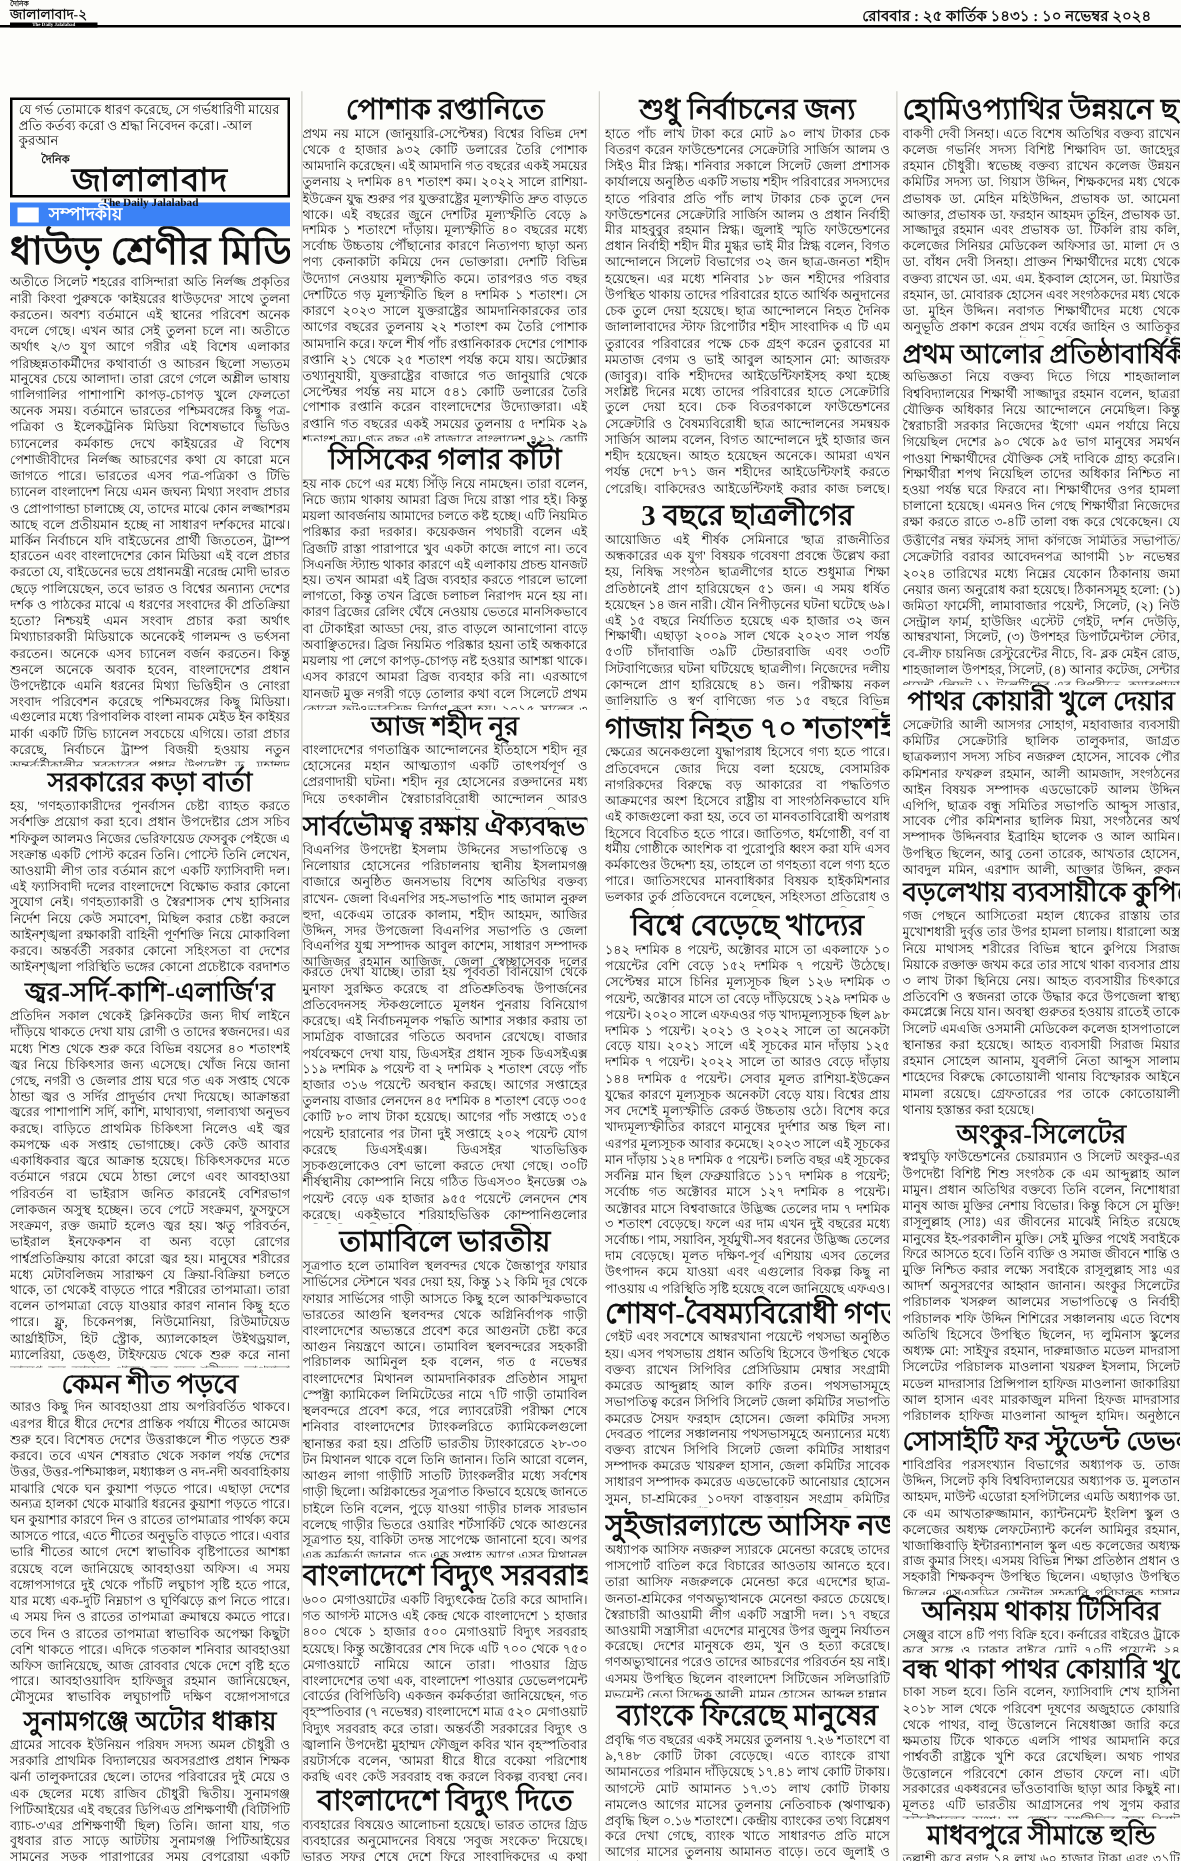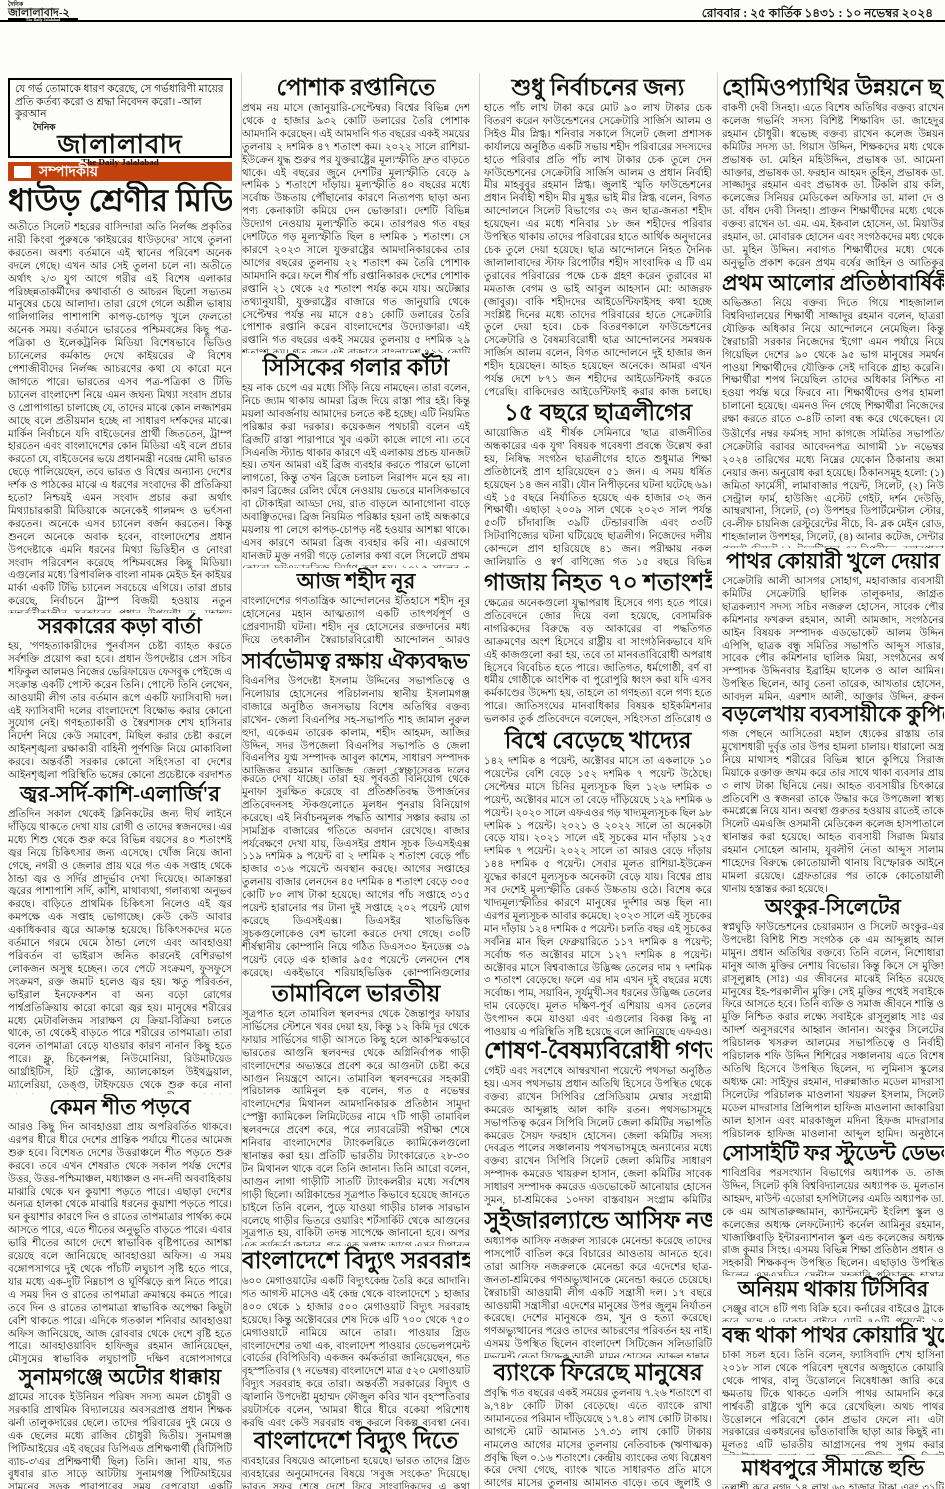--- a/index.html
+++ b/index.html
@@ -4,35 +4,35 @@
 <style>
   html,body{margin:0;padding:0;background:#e8e8e4;}
   #page{position:relative;width:945px;height:1489px;background:#fdfdfa;color:#111;
         font-family:"Liberation Serif","DejaVu Serif",serif;overflow:hidden;margin:0 auto;}
   
   #topbar{position:absolute;left:0;top:0;width:945px;height:20px;border-bottom:2px solid #000;}
   #toplogo{position:absolute;left:8px;top:1px;line-height:1;}
   #toplogo .tl-top{font-size:6px;font-weight:bold;display:block;}
   #toplogo .tl-main{font-size:11px;font-weight:bold;letter-spacing:0px;display:block;}
   #toplogo .tl-sub{font-size:4px;font-weight:bold;display:block;background:#000;color:#fff;width:70px;text-align:center;}
-  #dateline{position:absolute;right:12px;top:4px;font-size:12px;font-weight:bold;}
+  #dateline{position:absolute;right:24px;top:4px;font-size:12px;font-weight:bold;}
   
   .col{position:absolute;top:25px;height:1464px;overflow:hidden;margin-top:48px;}
   #c1{left:8px;width:224px;}
   #c2{left:241px;width:228px;border-left:1px solid #cfcfc8;padding-left:0;}
   #c3{left:479px;width:228px;border-left:1px solid #cfcfc8;padding-left:4px;}
   #c4{left:717px;width:222px;border-left:1px solid #cfcfc8;padding-left:4px;}
   
   #mastbox{border:2px solid #000;height:80px;padding:3px 5px 0 5px;margin-top:5px;box-sizing:border-box;}
   #quote{font-size:10.5px;line-height:12.5px;text-align:left;}
   #brand{text-align:center;margin-top:2px;line-height:1;}
   #brand .b-top{font-size:9px;font-weight:bold;display:block;text-align:left;margin-left:18px;}
   #brand .b-main{font-size:26px;font-weight:bold;display:block;letter-spacing:1px;}
   #brand .b-sub{font-size:9px;font-weight:bold;display:block;}
-  #secbar{margin-top:4px;background:#c2410c;color:#fff;height:19px;display:flex;align-items:center;font-weight:bold;font-size:14px;}
+  #secbar{margin-top:4px;background:#3b82f6;color:#fff;height:19px;display:flex;align-items:center;font-weight:bold;font-size:14px;}
   #secbar .sq{width:17px;height:12px;background:#fff;margin:0 8px 0 6px;}
   
   .art{overflow:hidden;}
   .art h2{margin:0;text-align:center;font-weight:bold;white-space:nowrap;overflow:hidden;}
   .h-xl{font-size:31px;line-height:40px;}
   .h-lg{font-size:23px;line-height:29px;}
   .h-md{font-size:21px;line-height:27px;}
   .art p{margin:0;font-size:10.2px;line-height:12.9px;text-align:justify;word-break:break-word;}
   .lead p::first-letter{}
 </style>
@@ -120,21 +120,21 @@
       <p>ব্যবহারের বিষয়েও আলোচনা হয়েছে। ভারত তাদের গ্রিড ব্যবহারের অনুমোদনের বিষয়ে 'সবুজ সংকেত' দিয়েছে। ভারত সফর শেষে দেশে ফিরে সাংবাদিকদের এ কথা জানিয়েছেন দীপক খাড়কা। তিনি জানান, ত্রিপক্ষীয় চুক্তি অনুসারে বাংলাদেশে ৪০ মেগাওয়াট বিদ্যুৎ রফতানি করবে নেপাল। এখন ভারতের ট্রান্সমিশন লাইন ব্যবহারের অনুমতি চেয়েছেন তারা। আগামী বছরের ১৫ জুলাই থেকে ১৫ নভেম্বর পর্যন্ত ভারত নিয়ে ৪০ মেগাওয়াট বিদ্যুৎ রফতানি করবে নেপাল। এ ক্ষেত্রে কাঠমান্ডুকে দিল্লির কাছ থেকে সঞ্চালন লাইনের মাধ্যমে বিদ্যুৎ রফতানির অনুমতি পেতে হবে। ভারতীয় পক্ষ নেপালের অনুরোধকে ইতিবাচক ভাবেই নিয়েছে এবং শিগগিরই অনুমতি দেওয়ার আশ্বাস দিয়েছে বলে জানিয়েছেন দীপক খাড়কা। প্রসঙ্গত, জ্বালানি সহযোগিতার বিষয়ে সমঝোতা হওয়ার ৬ বছর পর ভারতের ভূখণ্ড হয়ে নেপাল থেকে ৪০ মেগাওয়াট বিদ্যুৎ আমদানির জন্য চুক্তিবদ্ধ হয়েছে বাংলাদেশ, নেপাল ও ভারত। গত ৩ অক্টোবর এ সংক্রান্ত চুক্তি হয়।</p>
     </section>
   </div>
 
   <div class="col" id="c3">
     <section class="art" style="height:325px">
       <h2 class="h-lg">শুধু নির্বাচনের জন্য</h2>
       <p>হাতে পাঁচ লাখ টাকা করে মোট ৯০ লাখ টাকার চেক বিতরণ করেন ফাউন্ডেশনের সেক্রেটারি সার্জিস আলম ও সিইও মীর স্নিগ্ধ। শনিবার সকালে সিলেট জেলা প্রশাসক কার্যালয়ে অনুষ্ঠিত একটি সভায় শহীদ পরিবারের সদস্যদের হাতে পরিবার প্রতি পাঁচ লাখ টাকার চেক তুলে দেন ফাউন্ডেশনের সেক্রেটারি সার্জিস আলম ও প্রধান নির্বাহী মীর মাহবুবুর রহমান স্নিগ্ধ। জুলাই স্মৃতি ফাউন্ডেশনের প্রধান নির্বাহী শহীদ মীর মুগ্ধর ভাই মীর স্নিগ্ধ বলেন, বিগত আন্দোলনে সিলেট বিভাগের ৩২ জন ছাত্র-জনতা শহীদ হয়েছেন। এর মধ্যে শনিবার ১৮ জন শহীদের পরিবার উপস্থিত থাকায় তাদের পরিবারের হাতে আর্থিক অনুদানের চেক তুলে দেয়া হয়েছে। ছাত্র আন্দোলনে নিহত দৈনিক জালালাবাদের স্টাফ রিপোর্টার শহীদ সাংবাদিক এ টি এম তুরাবের পরিবারের পক্ষে চেক গ্রহণ করেন তুরাবের মা মমতাজ বেগম ও ভাই আবুল আহসান মো: আজরফ (জাবুর)। বাকি শহীদদের আইডেন্টিফাইসহ কথা হচ্ছে সংশ্লিষ্ট দিনের মধ্যে তাদের পরিবারের হাতে সেক্রেটারি তুলে দেয়া হবে। চেক বিতরণকালে ফাউন্ডেশনের সেক্রেটারি ও বৈষম্যবিরোধী ছাত্র আন্দোলনের সমন্বয়ক সার্জিস আলম বলেন, বিগত আন্দোলনে দুই হাজার জন শহীদ হয়েছেন। আহত হয়েছেন অনেকে। আমরা এখন পর্যন্ত দেশে ৮৭১ জন শহীদের আইডেন্টিফাই করতে পেরেছি। বাকিদেরও আইডেন্টিফাই করার কাজ চলছে। আহত অনেক হলেও আমরা এখন পর্যন্ত ২৪ হাজার জন গুরুতর আহতকে শনাক্ত করতে পেরেছি। তাদেরকেও আর্থিক সহযোগিতা করা হচ্ছে। ফাউন্ডেশনের হেল্প লাইন নাম্বার ১৬০০০-এ যোগাযোগ করে আহতগণ সহযোগিতা পেতে পারেন। সার্জিস আলম বলেন, এই চেক বিতরণই শেষ কার্যক্রম নয়, শুরু মাত্র। আমরা সকল শহীদ পরিবারের কর্মসংস্থান, চাকরি এবং স্থায়ী ভাতার ব্যবস্থা করব। যতদিন ফাউন্ডেশন থাকবে ততদিন শহীদ পরিবারের পাশে আমরা থাকব। তিনি বলেন, মামলার ব্যাপারেও আমাদের লিগ্যাল উইং রয়েছে। সারাদেশের মামলাগুলো তারা দেখভাল করবেন। অযথা কাউকে হয়রানির সুযোগ থাকবে না। এ সময় সার্জিস আলম ও স্নিগ্ধ ছাড়াও ফাউন্ডেশনের ১০ সদস্যের টিম উপস্থিত ছিলেন। এছাড়া বৈষম্যবিরোধী ছাত্র আন্দোলন সিলেটের সমন্বয়কদের মধ্য থেকে আসাদুল্লাহ আল গালিব, হাফিজুল ইসলাম, ফয়সল হোসাইন ও শিশির ছাড়াও অন্যান্য সমন্বয়ক উপস্থিত ছিলেন। এদিকে সমন্বয়ক সার্জিস আলম দুপুর ২টায় সিলেট এমএজি ওসমানী মেডিকেল কলেজ হাসপাতালে আহত ছাত্র-জনতাকে দেখতে যান এবং তাদের চিকিৎসার খোঁজ খবর নেন। এরপর বিকেল সাড়ে ৩টার দিকে সার্জিস শাহজালাল বিজ্ঞান ও প্রযুক্তি বিশ্ববিদ্যালয় ক্যাম্পাসে যান এবং শিক্ষক ও সমন্বয়কদের সাথে মতবিনিময় করেন।</p>
     </section>
     <section class="art" style="height:170px">
-      <h2 class="h-lg">১৫ বছরে ছাত্রলীগের</h2>
+      <h2 class="h-lg">3 বছরে ছাত্রলীগের</h2>
       <p>আয়োজিত এই শীর্ষক সেমিনারে 'ছাত্র রাজনীতির অন্ধকারের এক যুগ' বিষয়ক গবেষণা প্রবন্ধে উল্লেখ করা হয়, নিষিদ্ধ সংগঠন ছাত্রলীগের হাতে শুধুমাত্র শিক্ষা প্রতিষ্ঠানেই প্রাণ হারিয়েছেন ৫১ জন। এ সময় ধর্ষিত হয়েছেন ১৪ জন নারী। যৌন নিপীড়নের ঘটনা ঘটেছে ৬৯। এই ১৫ বছরে নির্যাতিত হয়েছে এক হাজার ৩২ জন শিক্ষার্থী। এছাড়া ২০০৯ সাল থেকে ২০২৩ সাল পর্যন্ত ৫৩টি চাঁদাবাজি ৩৯টি টেন্ডারবাজি এবং ৩৩টি সিটবাণিজ্যের ঘটনা ঘটিয়েছে ছাত্রলীগ। নিজেদের দলীয় কোন্দলে প্রাণ হারিয়েছে ৪১ জন। পরীক্ষায় নকল জালিয়াতি ও স্বর্ণ বাণিজ্যে গত ১৫ বছরে বিভিন্ন বিশ্ববিদ্যালয় ৩৭টি ঘটনার সবগুলোর সঙ্গেই ছাত্রলীগ জড়িত ছিল। এসময় প্রধান উপদেষ্টার প্রেস সচিব শফিকুল আলম বলেন, শিক্ষা প্রতিষ্ঠানগুলো যেনো সন্ত্রাসের আখড়া না হয় সেদিকে খেয়াল রাখছে অন্তর্বর্তী সরকার। সেইসঙ্গে ভবিষ্যতে নির্বাচিত সরকারকেও সেদিকে খেয়াল রাখতে হবে বলে মন্তব্য করেন তিনি। তিনি বলেন, এই সরকার চায় বাংলাদেশের শিক্ষা প্রতিষ্ঠান নিরাপদ হোক। ক্যাম্পাসগুলোকে কোনোভাবেই সন্ত্রাসীর আড্ডা বানাতে দেয়া হবে না। নিষিদ্ধ সংগঠন ছাত্রলীগ ছিল ফ্যাসিবাদের মূল সৈনিক। ছাত্রলীগ পুরো জাতিকে জিম্মি করে রেখেছিল। বাংলাদেশকে নিরাপদ করতে হলে শিক্ষাঙ্গনকে নিরাপদ করতে হবে। আরেকটি ছাত্রলীগ যাতে তৈরি না হয় শিক্ষাঙ্গনে সে ব্যবস্থা সবাই মিলে নিতে হবে। সবার ভিতর সচেতনতা তৈরি করতে হবে বলেও জানান তিনি।</p>
     </section>
     <section class="art" style="height:158px">
       <h2 class="h-lg">গাজায় নিহত ৭০ শতাংশই</h2>
       <p>ক্ষেত্রের অনেকগুলো যুদ্ধাপরাধ হিসেবে গণ্য হতে পারে। প্রতিবেদনে জোর দিয়ে বলা হয়েছে, বেসামরিক নাগরিকদের বিরুদ্ধে বড় আকারের বা পদ্ধতিগত আক্রমণের অংশ হিসেবে রাষ্ট্রীয় বা সাংগঠনিকভাবে যদি এই কাজগুলো করা হয়, তবে তা মানবতাবিরোধী অপরাধ হিসেবে বিবেচিত হতে পারে। জাতিগত, ধর্মগোষ্ঠী, বর্ণ বা ধর্মীয় গোষ্ঠীকে আংশিক বা পুরোপুরি ধ্বংস করা যদি এসব কর্মকাণ্ডের উদ্দেশ্য হয়, তাহলে তা গণহত্যা বলে গণ্য হতে পারে। জাতিসংঘের মানবাধিকার বিষয়ক হাইকমিশনার ভলকার তুর্ক প্রতিবেদনে বলেছেন, সহিংসতা প্রতিরোধ ও এ ধরনের কর্মকাণ্ডের জন্য শাস্তির কথা স্মরণ করিয়ে দিয়ে ইসরাইলকে বারবার এ বিষয়ে বাধ্যবাধকতা মেনে চলার আহ্বান জানিয়েছে আন্তর্জাতিক ন্যায়বিচার আদালত। তবে ইসরাইলের পক্ষ থেকে এখনো এই প্রতিবেদনের বিষয়ে প্রতিক্রিয়া আসেনি। প্রতিবেদনে ইসরাইলি ও বিদেশী বেসামরিক নাগরিকদের লক্ষ্য করে হামাস ও অন্যান্য ফিলিস্তিনি সশস্ত্র গোষ্ঠীর সহিংস কর্মকাণ্ডেরও নিন্দা জানানো হয়েছে। পাশাপাশি অবিলম্বে যুদ্ধবিরতি, সব পণবন্দীর মুক্তি এবং গাজায় মানবিক সহায়তা পৌঁছানোর আহ্বান জানানো হয়েছে।</p>
     </section>
     <section class="art" style="height:310px">
       <h2 class="h-lg">বিশ্বে বেড়েছে খাদ্যের</h2>
       <p>১৪২ দশমিক ৪ পয়েন্ট, অক্টোবর মাসে তা একলাফে ১০ পয়েন্টের বেশি বেড়ে ১৫২ দশমিক ৭ পয়েন্ট উঠেছে। সেপ্টেম্বর মাসে চিনির মূল্যসূচক ছিল ১২৬ দশমিক ৩ পয়েন্ট, অক্টোবর মাসে তা বেড়ে দাঁড়িয়েছে ১২৯ দশমিক ৬ পয়েন্ট। ২০২০ সালে এফএওর গড় খাদ্যমূল্যসূচক ছিল ৯৮ দশমিক ১ পয়েন্ট। ২০২১ ও ২০২২ সালে তা অনেকটা বেড়ে যায়। ২০২১ সালে এই সূচকের মান দাঁড়ায় ১২৫ দশমিক ৭ পয়েন্ট। ২০২২ সালে তা আরও বেড়ে দাঁড়ায় ১৪৪ দশমিক ৫ পয়েন্ট। সেবার মূলত রাশিয়া-ইউক্রেন যুদ্ধের কারণে মূল্যসূচক অনেকটা বেড়ে যায়। বিশ্বের প্রায় সব দেশেই মূল্যস্ফীতি রেকর্ড উচ্চতায় ওঠে। বিশেষ করে খাদ্যমূল্যস্ফীতির কারণে মানুষের দুর্দশার অন্ত ছিল না। এরপর মূল্যসূচক আবার কমেছে। ২০২৩ সালে এই সূচকের মান দাঁড়ায় ১২৪ দশমিক ৫ পয়েন্ট। চলতি বছর এই সূচকের সর্বনিম্ন মান ছিল ফেব্রুয়ারিতে ১১৭ দশমিক ৪ পয়েন্ট; সর্বোচ্চ গত অক্টোবর মাসে ১২৭ দশমিক ৪ পয়েন্ট। অক্টোবর মাসে বিশ্ববাজারে উদ্ভিজ্জ তেলের দাম ৭ দশমিক ৩ শতাংশ বেড়েছে। ফলে এর দাম এখন দুই বছরের মধ্যে সর্বোচ্চ। পাম, সয়াবিন, সূর্যমুখী-সব ধরনের উদ্ভিজ্জ তেলের দাম বেড়েছে। মূলত দক্ষিণ-পূর্ব এশিয়ায় এসব তেলের উৎপাদন কমে যাওয়া এবং এগুলোর বিকল্প কিছু না পাওয়ায় এ পরিস্থিতি সৃষ্টি হয়েছে বলে জানিয়েছে এফএও। অক্টোবর মাসে বিশ্ববাজারে শস্যজাতীয় খাবারের দাম শূন্য দশমিক ৮ শতাংশ বেড়েছে। প্রতিকূল আবহাওয়ার কারণে বৃহৎ গম উৎপাদনকারী দেশগুলোয় গমের দাম বেড়েছে। এ ছাড়া কৃষ্ণসাগর অঞ্চলে ক্রমবর্ধমান রাজনৈতিক উত্তেজনা ও রাশিয়ার মূল্য নিয়ন্ত্রণের কারণেও গমের দামে প্রভাব পড়েছে। ব্রাজিলে চাহিদা বেড়ে যাওয়া এবং আর্জেন্টিনায় চাষাবাদে দেরি হওয়ায় ভুট্টার দাম বেড়েছে। এফএও আরও বলেছে, ভারত চাল রপ্তানিতে নিষেধাজ্ঞা শিথিল করায় গত মাসে বিশ্ববাজারে চালের দাম কমেছে। চালের মূল্যসূচক কমেছে ৫ দশমিক ৬ শতাংশ। গত মাসে মাংসের দাম কমেছে শূন্য দশমিক ৩ শতাংশ। এফএও বলছে, চাহিদা কমে যাওয়া ও সরবরাহ বেড়ে যাওয়ায় বিশ্ববাজারে পোলট্রি মুরগি ও শূকরের মাংসের দাম কমেছে। সূচকেও তার প্রভাব পড়েছে। এদিকে অক্টোবর মাসে বাংলাদেশের খাদ্যমূল্যস্ফীতি বেড়ে দাঁড়িয়েছে ১২ দশমিক ৬৬ শতাংশ। কয়েক দফায় নীতি সুদহার বাড়িয়েও মূল্যস্ফীতির রাশ টেনে ধরতে পারেনি বাংলাদেশ ব্যাংক। ভারতের একটি বেসরকারি সংস্থার সমীক্ষায় বলা হয়েছে, অক্টোবর মাসে সে দেশেও খাদ্যমূল্যস্ফীতি বেড়েছে। তবে দক্ষিণ এশিয়ার শ্রীলঙ্কা ও পাকিস্তানে ধারাবাহিকভাবে মূল্যস্ফীতি কমছে।</p>
     </section>

